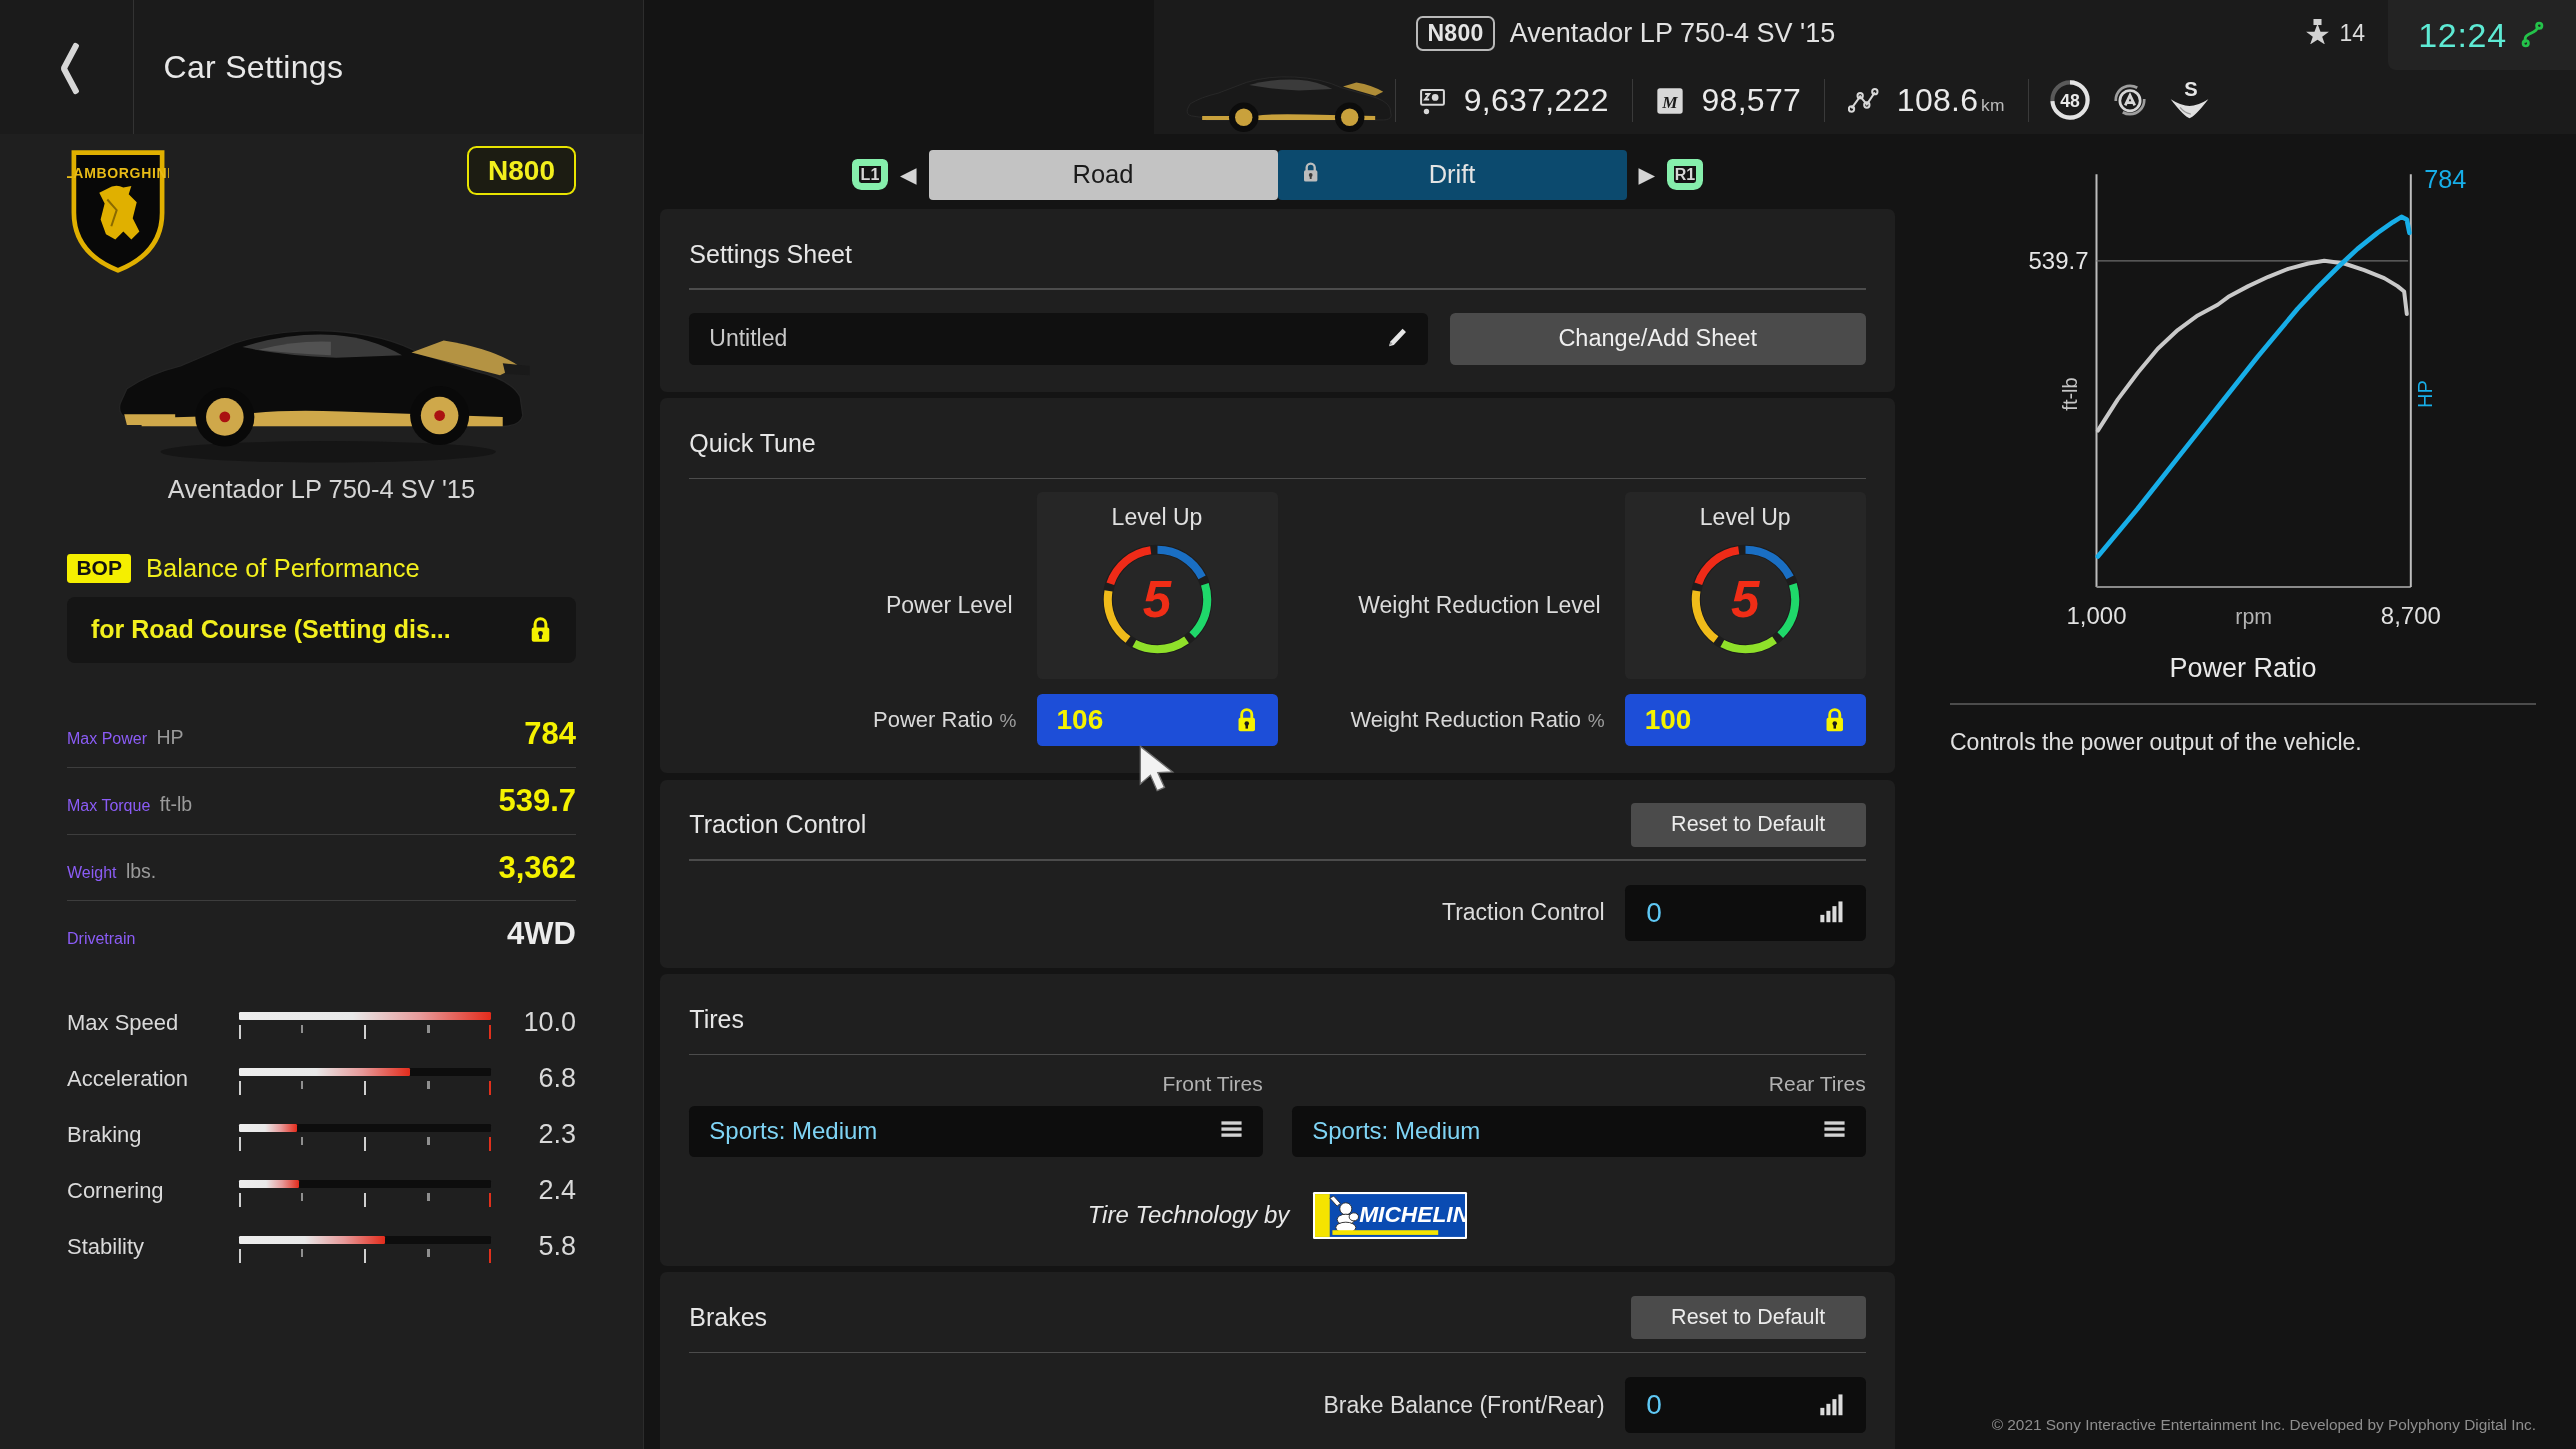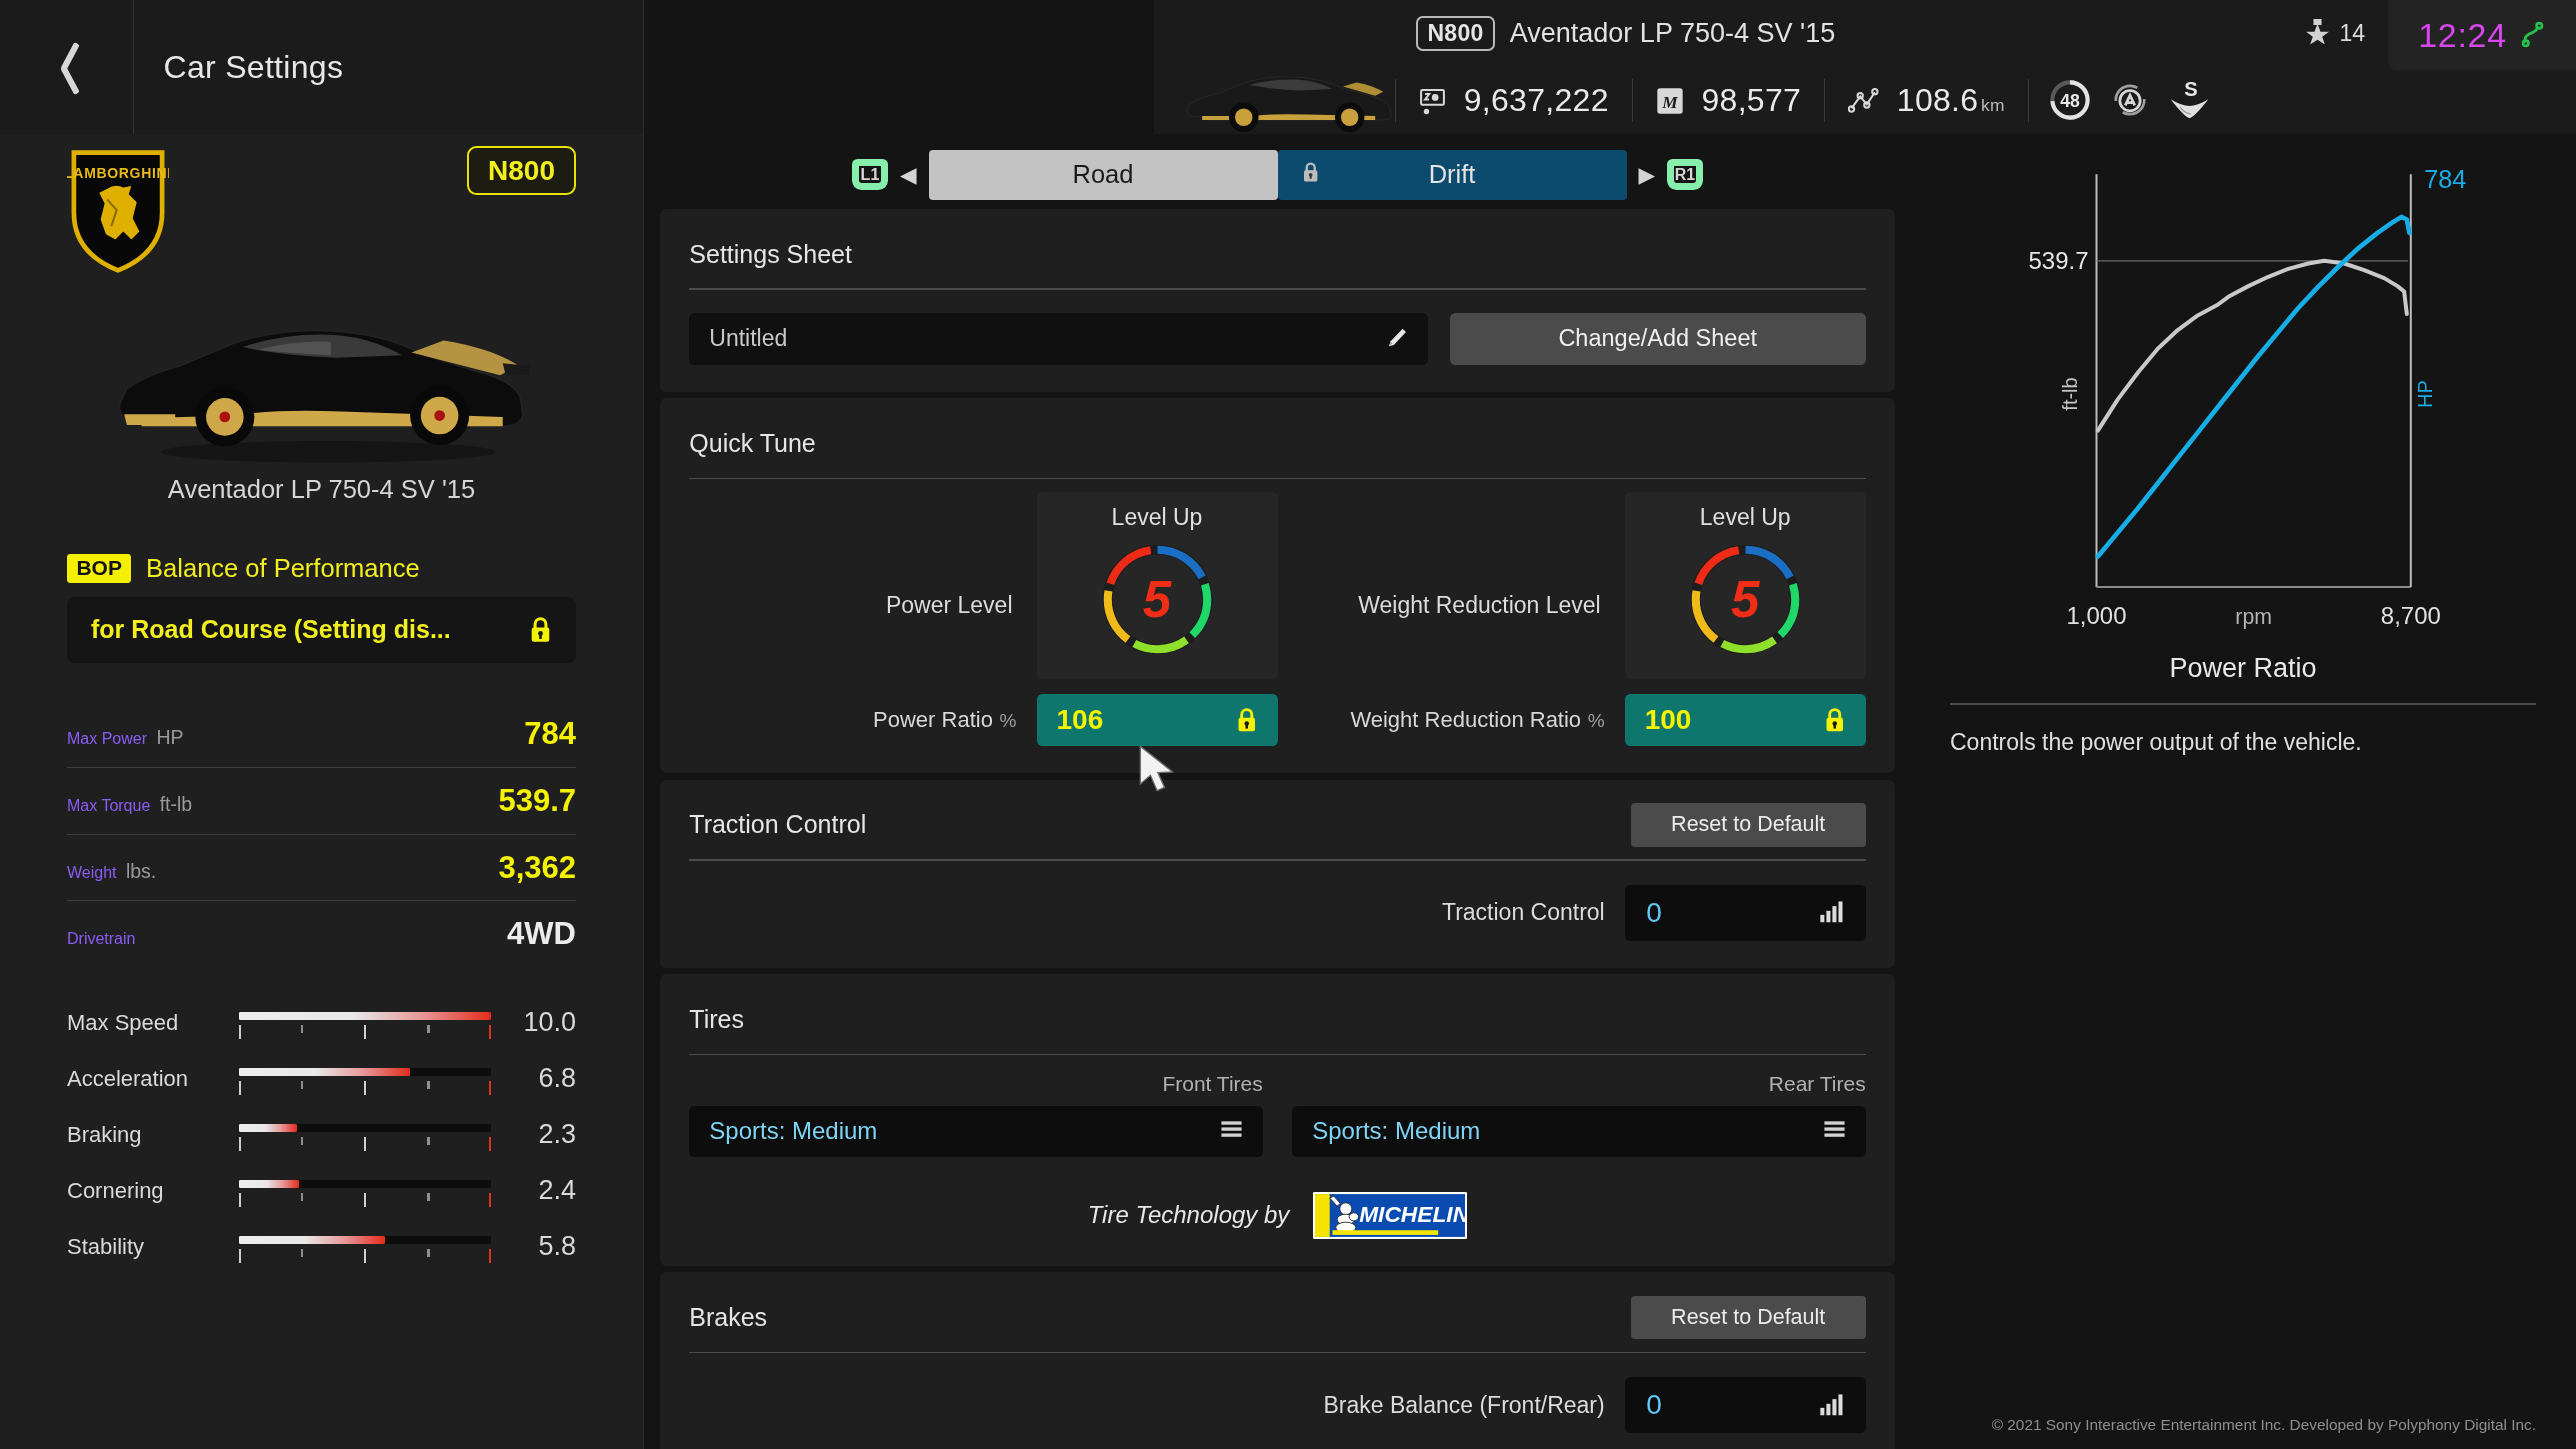--- a/index.html
+++ b/index.html
@@ -71,21 +71,21 @@
   }
   .star-icon { font-size: 25.5px; color: #d2d2d2; line-height: 1; }
   .star-count { font-size: 23px; color: #dcdcdc; }
   .clock-box {
     position: absolute; right: 0; top: 0;
     width: 188px; height: 70px;
     background: #232323;
     display: flex; align-items: center; justify-content: center; gap: 12px;
     border-bottom-left-radius: 8px;
   }
-  .clock-time { font-size: 34px; color: #d946ef; letter-spacing: 0.7px; }
+  .clock-time { font-size: 34px; color: #5eead4; letter-spacing: 0.7px; }
   .net-icon { color: #24c24a; }
 
   .car-info-bottom {
     height: 67px; display: flex; align-items: center;
     position: relative; padding-left: 40px;
   }
   .car-thumb {
     position: absolute; left: 20px; top: -9.4px;
     width: 228px; height: 81px;
   }
@@ -251,21 +251,21 @@
   }
   .qt-ratio-row {
     display: grid; grid-template-columns: 1fr 241px 1fr 241px;
     align-items: center; margin-top: 14.8px;
   }
   .ratio-label {
     font-size: 22px; color: #d8d8d8; text-align: right; padding-right: 20px;
   }
   .ratio-label .pct { font-size: 19px; color: #9d9d9d; margin-left: 6.7px; }
   .ratio-box {
-    background: #0f766e; border-radius: 5.4px; height: 52px;
+    background: #1d4ed8; border-radius: 5.4px; height: 52px;
     display: flex; align-items: center; justify-content: space-between;
     padding: 0 20px;
   }
   .ratio-val { font-size: 28px; color: #f5f200; font-weight: 700; }
 
   
   .val-row { display: flex; align-items: center; justify-content: flex-end; gap: 20px; margin-top: 24px; }
   .val-label { font-size: 23px; color: #dcdcdc; }
   .val-box {
     width: 241px; height: 56px; background: #0d0d0d; border-radius: 5.4px;

